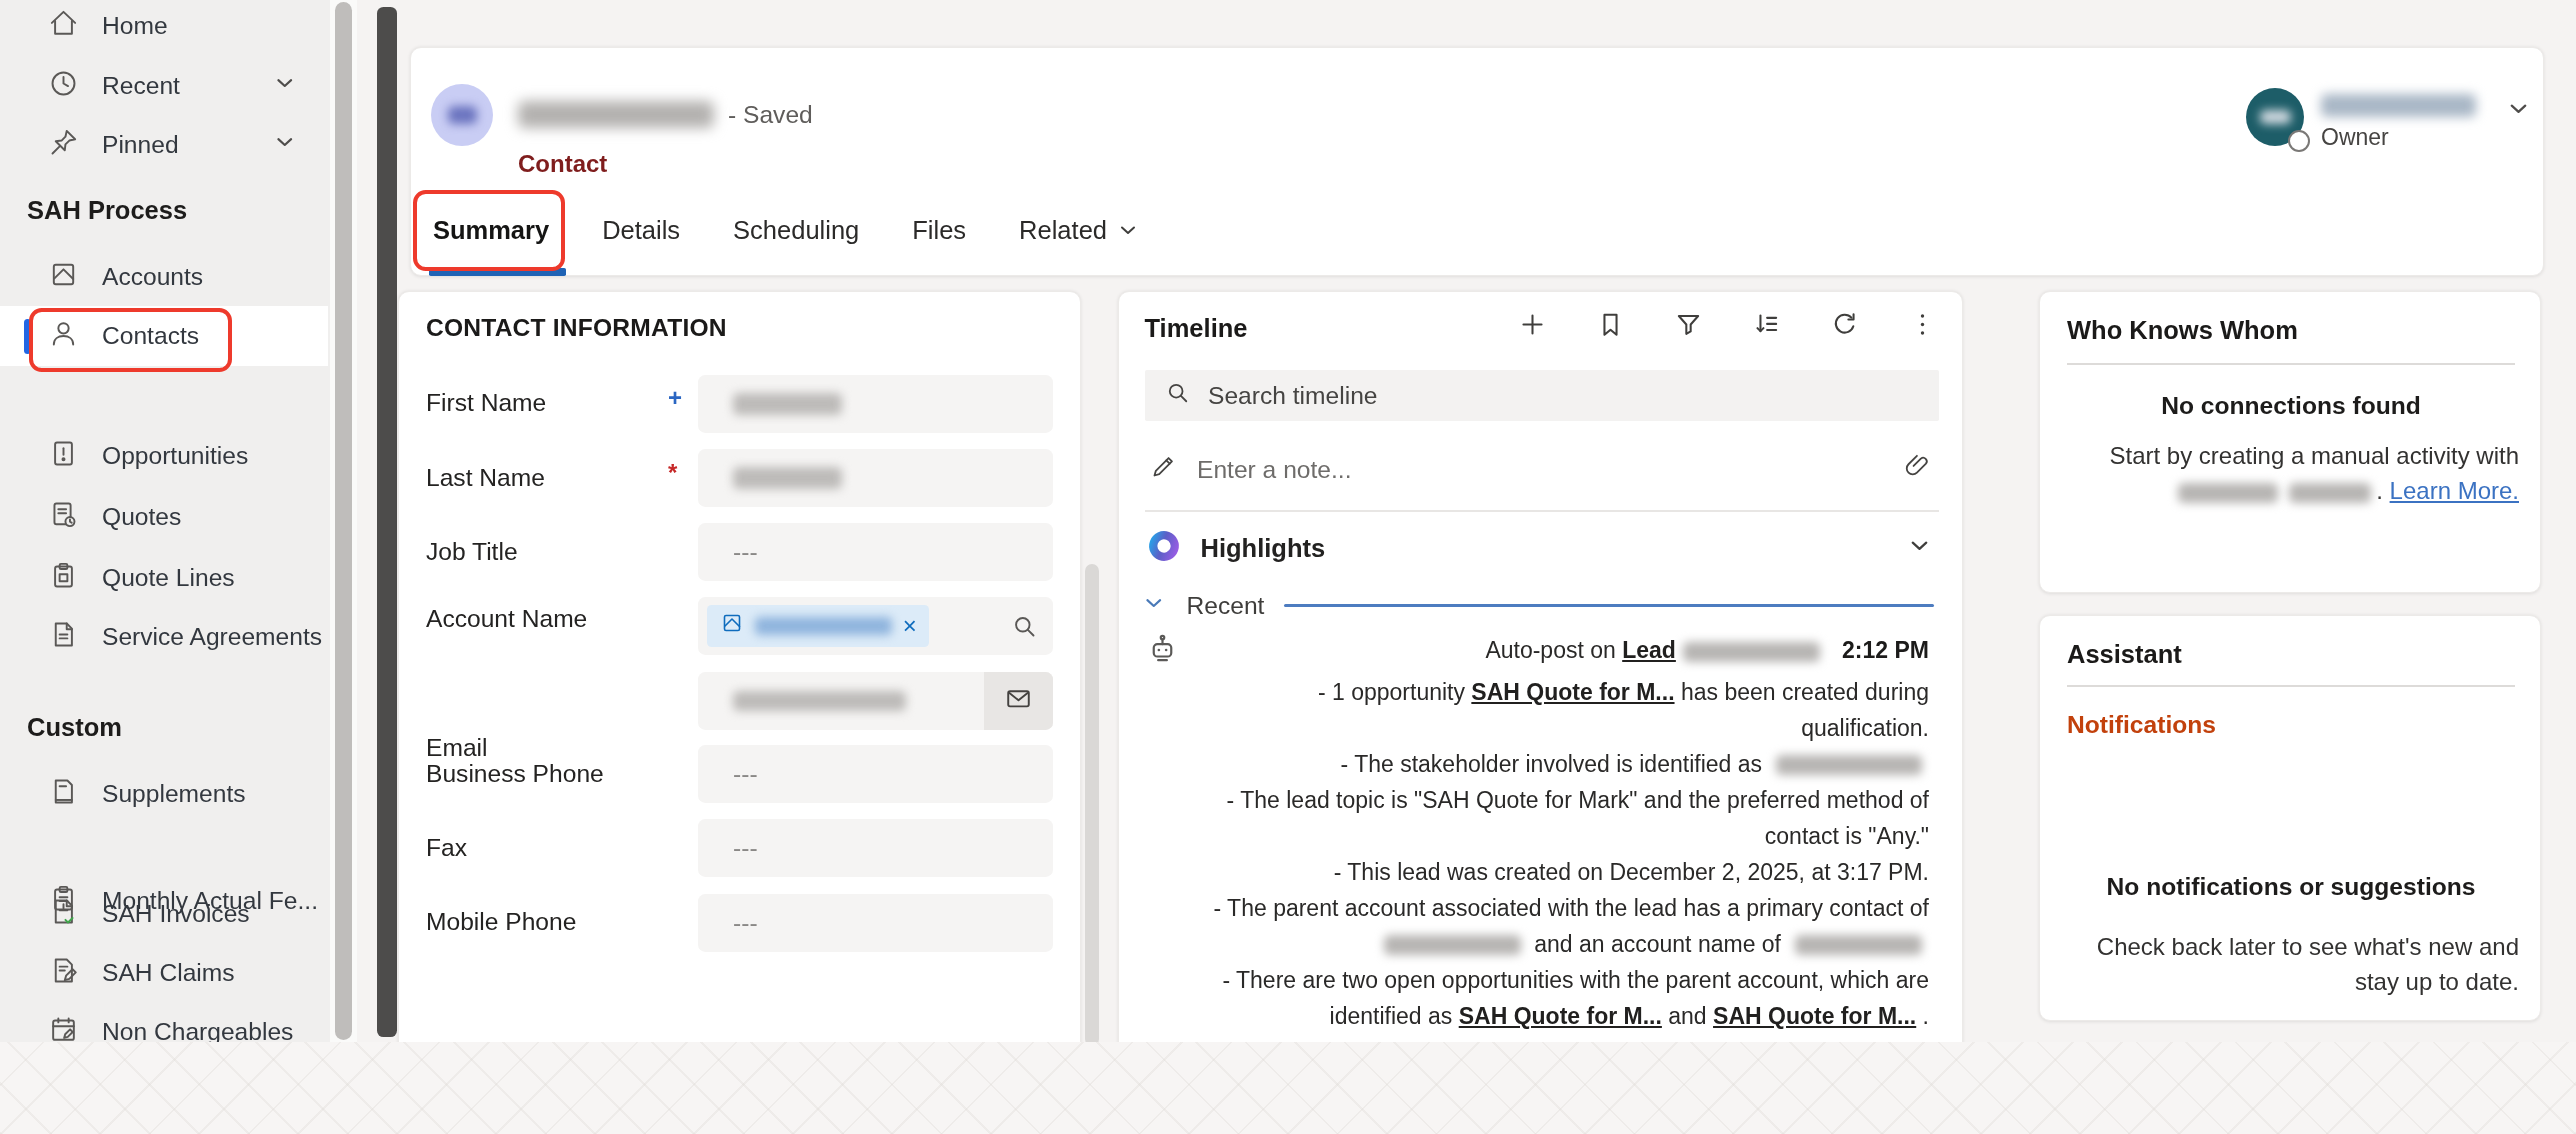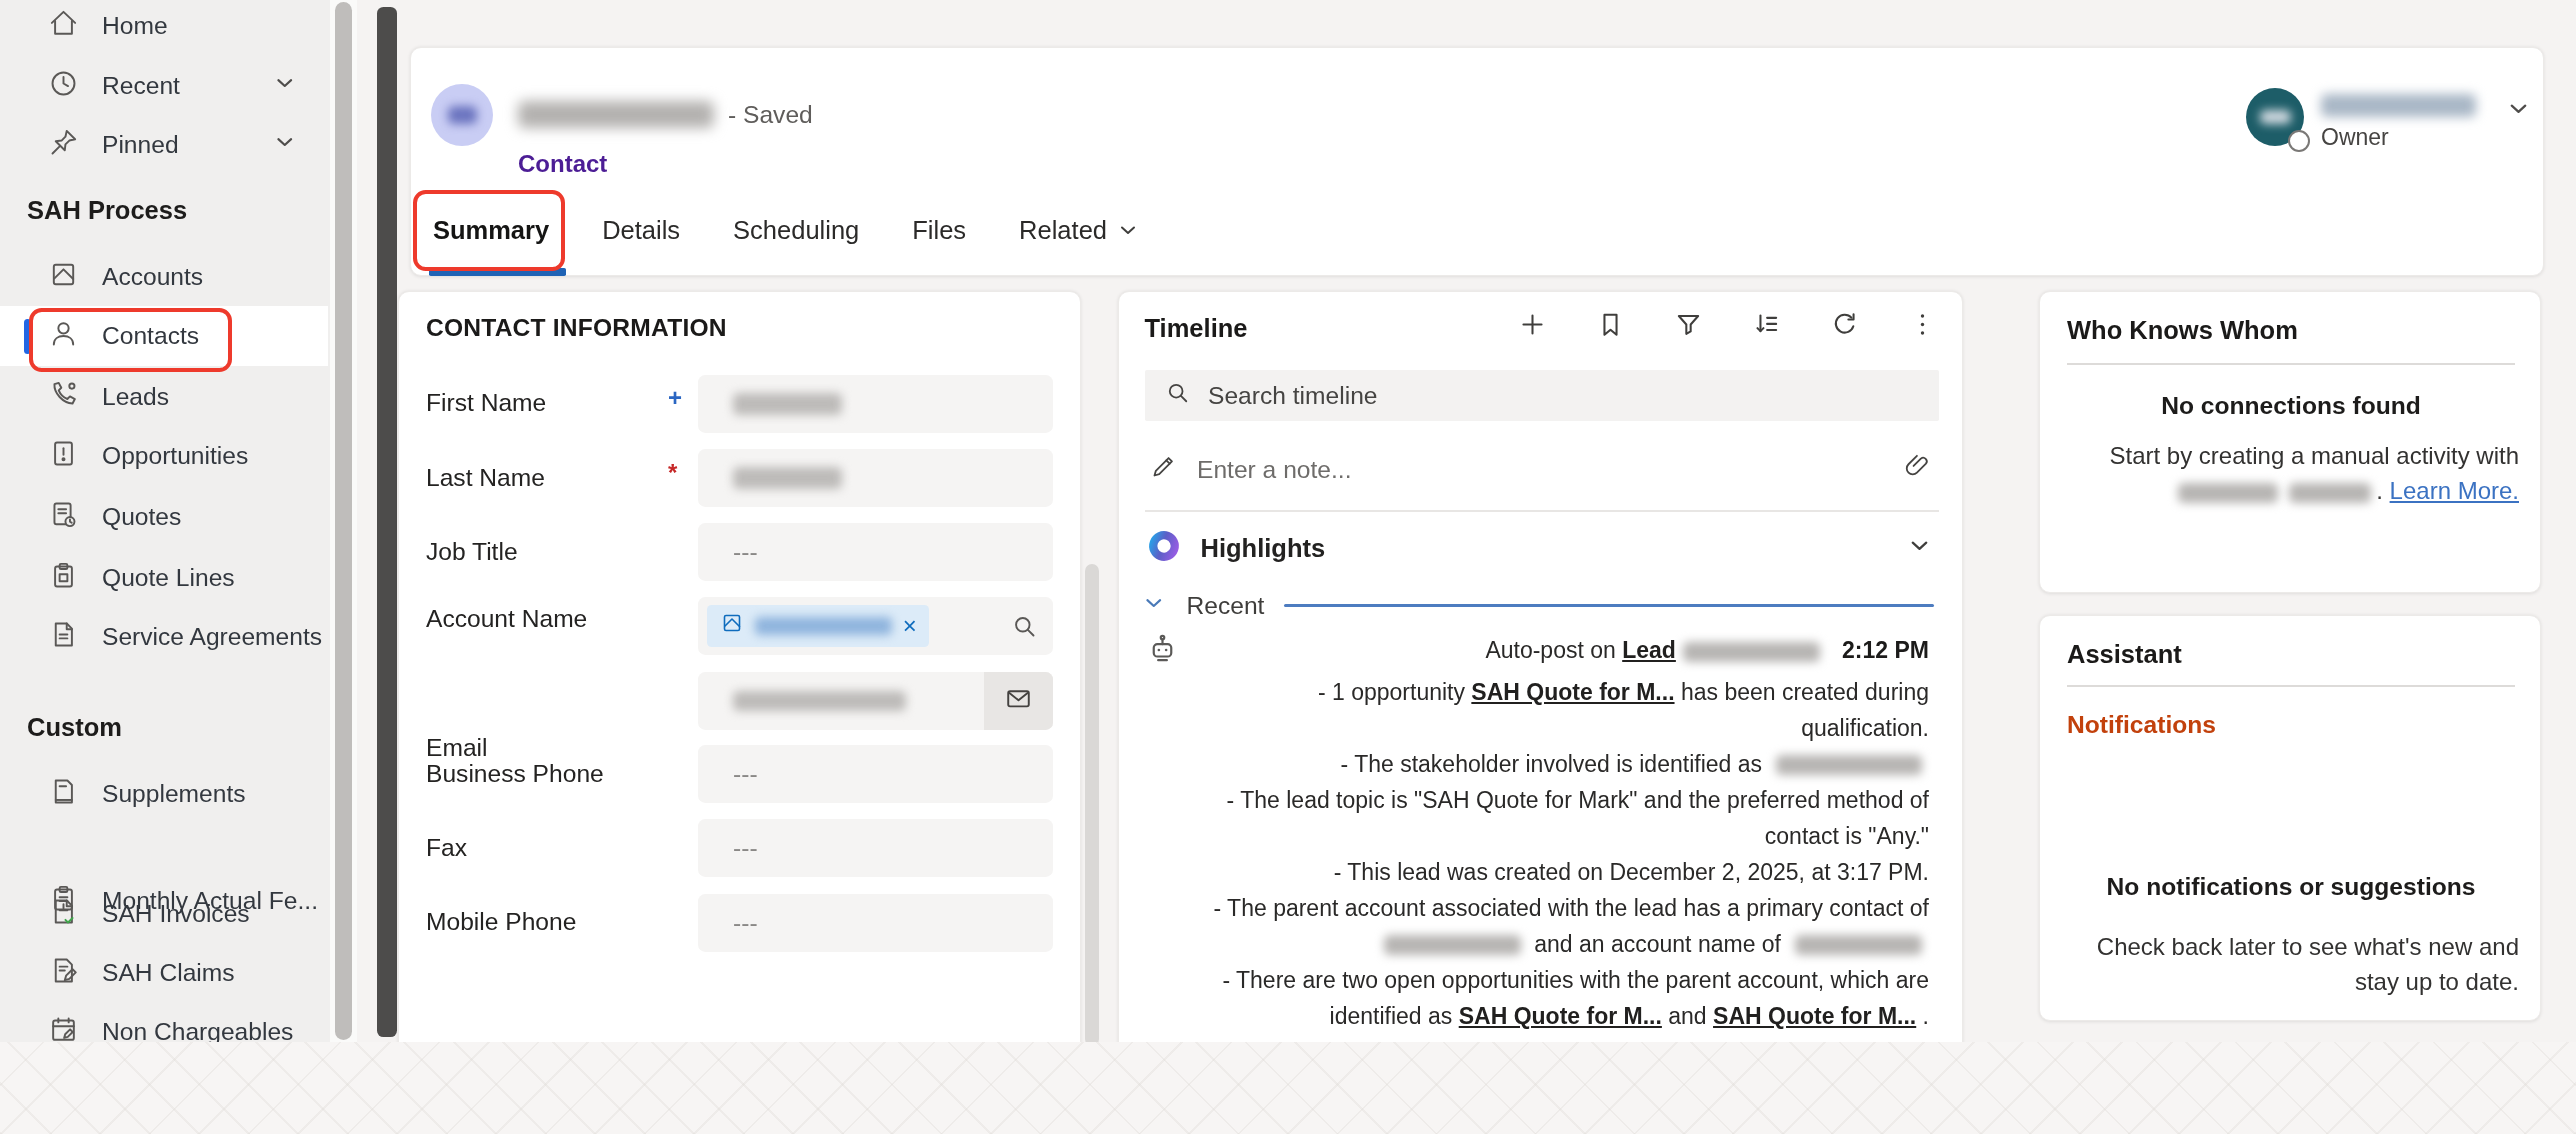--- a/index.html
+++ b/index.html
@@ -19,21 +19,21 @@
   #side-scroll-thumb{left:335px;top:1.8px;width:17.3px;height:1038px;border-radius:9px;background:#bfbdbb;}
   #dark-divider{left:377px;top:7.3px;width:20px;height:1030px;border-radius:6.4px;background:#4d4c4b;}
   
   .card{position:absolute;background:#ffffff;border-radius:11px;box-shadow:0 0.9px 3.6px rgba(0,0,0,.09);border:0.9px solid #eceae8;box-sizing:border-box;}
   
   #header-card{left:410px;top:47px;width:2134px;height:229px;}
   #rec-avatar{left:20px;top:36px;width:62px;height:62px;border-radius:50%;background:#c9cdf4;display:flex;align-items:center;justify-content:center;}
   .blur-blob{display:inline-block;height:22px;border-radius:5.5px;background:#bdbbb9;filter:blur(4.6px);vertical-align:middle;}
   #rec-name-blob{left:107px;top:53px;width:196px;height:27px;background:#b3b1af;filter:blur(6.4px);border-radius:6.4px;}
   #rec-saved{left:317px;top:53px;font-size:24.6px;color:#5f5d5b;}
-  #rec-type{left:107px;top:102px;font-size:24px;font-weight:700;color:#4c1d95;}
+  #rec-type{left:107px;top:102px;font-size:24px;font-weight:700;color:#7f1d1d;}
   .tabs{left:16.4px;top:160px;height:44px;display:flex;align-items:center;gap:42px;font-size:25.5px;color:#2b2a29;}
   .tab{padding:0 5.5px;cursor:pointer;position:relative;}
   .tab.selected{font-weight:700;color:#151514;}
   .tab-underline{position:absolute;left:18px;top:220px;width:137px;height:8.2px;background:#1f63b5;border-radius:1.8px;}
   .anno{position:absolute;border:4.6px solid #ee3a2c;border-radius:12.7px;background:transparent;pointer-events:none;}
   #anno-summary{left:1.8px;top:142px;width:144px;height:73px;}
   .tab .chev svg{width:24px;height:24px;stroke:#3f3e3c;fill:none;stroke-width:2;stroke-linecap:round;stroke-linejoin:round;vertical-align:-3.6px;margin-left:9px;}
   #owner-avatar{left:1835px;top:40px;width:58px;height:58px;border-radius:50%;background:#1d5d68;display:flex;align-items:center;justify-content:center;}
   #owner-presence{left:1877px;top:82px;width:18px;height:18px;border-radius:50%;background:#fff;border:2.7px solid #7a7876;}
   #owner-name-blob{left:1910px;top:46px;width:155px;height:23px;background:#a9b7c6;filter:blur(5.5px);border-radius:5.5px;}
@@ -152,29 +152,20 @@
         <span class="nav-icon">
           <span><svg viewBox="0 0 24 24">
               <circle cx="12" cy="8" r="4"></circle>
               <path d="M4.5 20.5c0-4.2 3.3-6.5 7.5-6.5s7.5 2.3 7.5 6.5"></path>
             </svg></span>
         </span>
         <span>Contacts</span>
       </div>
       <div class="nav-sel-bar" style="top: 319px;"></div>
       <div class="anno" style="left: 29px; top: 308px; width: 195px; height: 56px;"></div>
-      <div class="nav-row" style="top: 367px;">
-        <span class="nav-icon">
-          <span><svg viewBox="0 0 24 24">
-              <path d="M5 4c-.5 7 6.5 14.5 14 15l1.8-3.5-3.8-2-2 2c-3-1.2-5.5-3.7-6.7-6.7l2-2-2-3.8z"></path>
-              <circle cx="18.5" cy="5.5" r="2"></circle>
-            </svg></span>
-        </span>
-        <span>Leads</span>
-      </div>
       <div class="nav-row" style="top: 426px;">
         <span class="nav-icon">
           <span><svg viewBox="0 0 24 24">
               <rect x="5.5" y="3.5" width="13" height="17" rx="1.5"></rect>
               <path d="M12 8v5"></path>
               <circle cx="12" cy="16.5" r=".8"></circle>
             </svg></span>
         </span>
         <span>Opportunities</span>
       </div>

